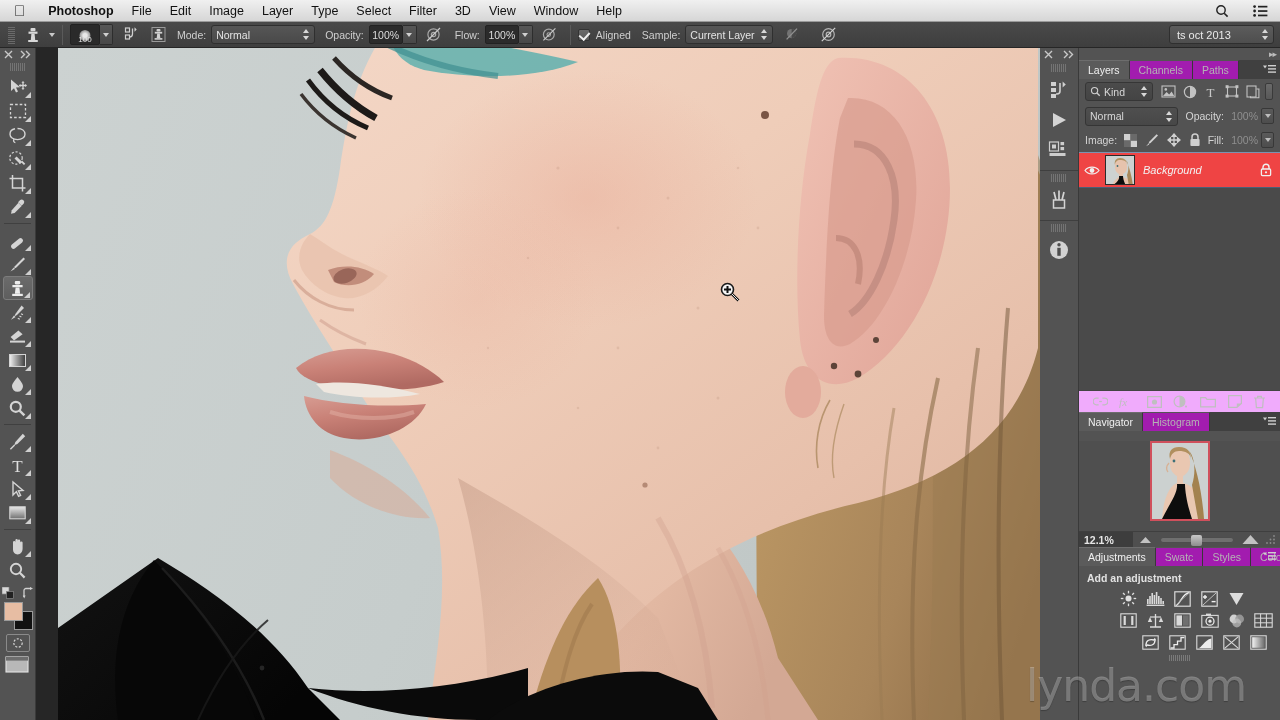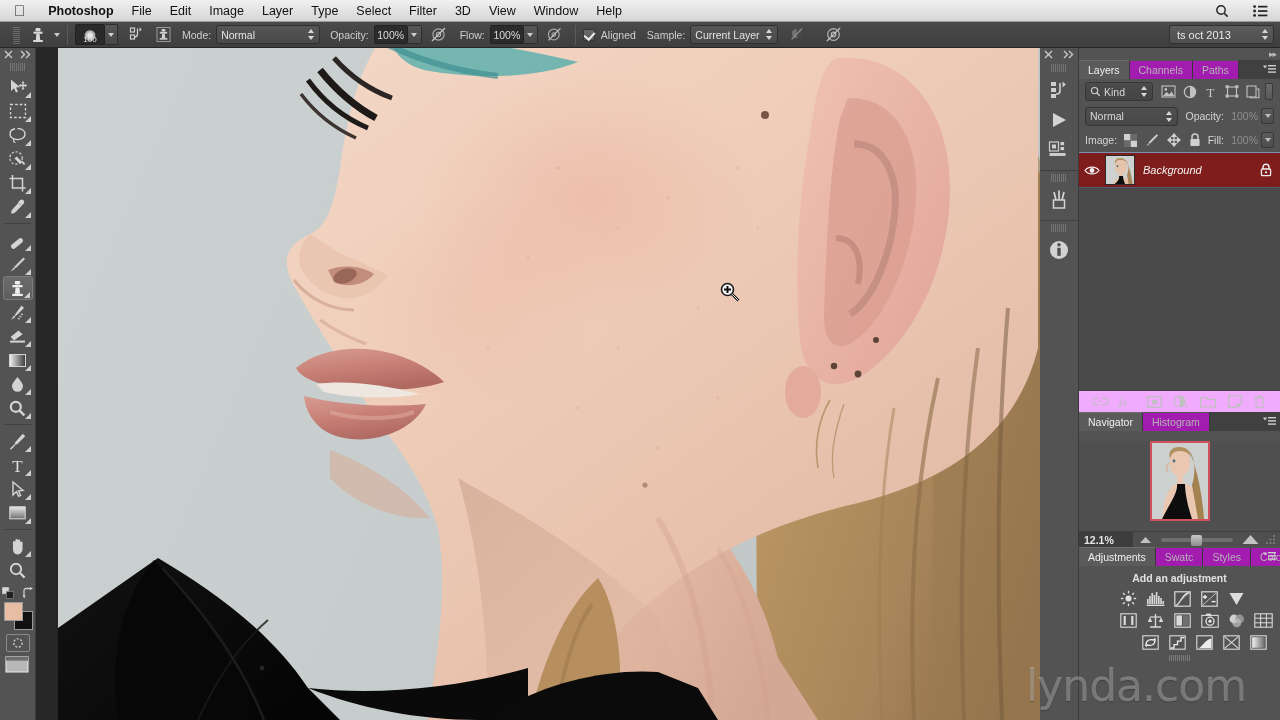--- a/index.html
+++ b/index.html
@@ -26,21 +26,21 @@
   #menubar .right .ic { padding:0 12px; }
   .mb-svg { display:block; }
 
   
   #optionsbar {
     position:absolute; left:0; top:22px; width:1280px; height:26px;
     background:linear-gradient(#4a4a4a,#3e3e3e);
     border-bottom:1px solid #262626;
     display:flex; align-items:center;
     font-size:10.5px; color:#d2d2d2;
-    padding-left:13px;
+    padding-left:8px;
   }
   .grip { width:7px; height:18px; margin-right:5px;
     background-image:repeating-linear-gradient(to bottom,#6e6e6e 0 1px,transparent 1px 2px);
     background-size:7px 2px; background-position:0 3px; background-repeat:repeat-y; opacity:.9; }
   .ob-sep { width:1px; height:20px; background:#2e2e2e; border-right:1px solid #5a5a5a; margin:0 7px; }
   .ob-tool { width:26px; height:20px; display:flex; align-items:center; justify-content:center; }
   .ob-caret { width:0;height:0;border-left:3.5px solid transparent;border-right:3.5px solid transparent;border-top:4px solid #c9c9c9;margin-left:3px;}
   .ob-lbl { margin:0 5px 0 2px; color:#cfcfcf; }
   .brushwell {
     width:30px;height:21px;background:#2a2a2a;border:1px solid #222;border-radius:2px;
@@ -121,21 +121,21 @@
   .filterbox{height:19px;background:linear-gradient(#4b4b4b,#444);border:1px solid #363636;border-radius:3px;
     display:flex;align-items:center;padding:0 4px;color:#d6d6d6;font-size:10.5px;width:68px;}
   .kindicons{display:flex;align-items:center;gap:4px;margin-left:7px;}
   .kicon{width:17px;height:17px;display:flex;align-items:center;justify-content:center;}
   .toggle-strip{width:8px;height:17px;background:linear-gradient(#6a6a6a,#585858);border:1px solid #3a3a3a;border-radius:2px;margin-left:4px;}
   .blendsel{flex:1;height:19px;background:linear-gradient(#4f4f4f,#474747);border:1px solid #353535;border-radius:3px;
     display:flex;align-items:center;padding:0 4px;color:#d8d8d8;font-size:10.5px;}
   .opac-val{width:34px;text-align:right;color:#8f8f8f;font-size:10.5px;}
   .opac-drop{width:13px;height:16px;margin-left:3px;background:linear-gradient(#5a5a5a,#4d4d4d);border:1px solid #383838;border-radius:2px;display:flex;align-items:center;justify-content:center;}
   .lock-icons{display:flex;align-items:center;gap:8px;margin-left:7px;}
-  .layer-row{height:36px;display:flex;align-items:center;background:#7f1d1d;border-top:1px solid #7a93b2;border-bottom:1px solid #4e6party;}
+  .layer-row{height:36px;display:flex;align-items:center;background:#ef4444;border-top:1px solid #7a93b2;border-bottom:1px solid #4e6party;}
   .layer-row{border-bottom:1px solid #4a5f78;}
   .eye{width:26px;display:flex;align-items:center;justify-content:center;}
   .thumb{width:30px;height:30px;border:1px solid #2b2b2b;background:#111;margin-right:8px;overflow:hidden;position:relative;}
   .layer-name{flex:1;font-style:italic;font-size:11px;color:#f2f2f2;}
   .layers-empty{background:#4a4a4a;}
   .lyr-btnbar{height:22px;display:flex;align-items:center;justify-content:space-around;background:#f0abfc;border-top:1px solid #444;padding:0 8px;}
   .navthumb{width:60px;height:80px;border:2px solid #d0505c;background:#cfd3d2;margin:10px auto;position:relative;overflow:hidden;}
   .navbar{height:16px;background:#4f4f4f;display:flex;align-items:center;border-top:1px solid #3f3f3f;}
   .navzoom{width:54px;height:16px;background:#3d3d3d;color:#e6e6e6;font-size:10.5px;display:flex;align-items:center;padding-left:5px;font-weight:bold;}
   .sliderwrap{flex:1;display:flex;align-items:center;justify-content:center;gap:8px;padding:0 6px;}
@@ -986,21 +986,21 @@
       <span class="tab">Color</span>
       <span class="panel-menu">
         <svg width="13" height="11" viewBox="0 0 13 11">
             <path d="M0 1.5 l4 0 l-2 3 z" fill="#cfcfcf"></path>
             <rect x="5" y="1" width="8" height="1.4" fill="#cfcfcf"></rect>
             <rect x="5" y="4.2" width="8" height="1.4" fill="#cfcfcf"></rect>
             <rect x="5" y="7.4" width="8" height="1.4" fill="#cfcfcf"></rect>
           </svg>
       </span>
     </div>
-    <div class="pnl-body" style="height:90px;text-align:center;">
+    <div class="pnl-body" style="height:90px;">
       <div class="adj-title">Add an adjustment</div>
       <div class="adj-grid" style="padding-left:36px">
         <span class="adj-ic">
           <svg width="17" height="17" viewBox="0 0 17 17">
               <circle cx="8.5" cy="8.5" r="3" fill="#e0e0e0"></circle>
               <g stroke="#e0e0e0" stroke-width="1.3">
                 <line x1="8.5" y1="0.8" x2="8.5" y2="3.4"></line>
                 <line x1="8.5" y1="13.6" x2="8.5" y2="16.2"></line>
                 <line x1="0.8" y1="8.5" x2="3.4" y2="8.5"></line>
                 <line x1="13.6" y1="8.5" x2="16.2" y2="8.5"></line>

